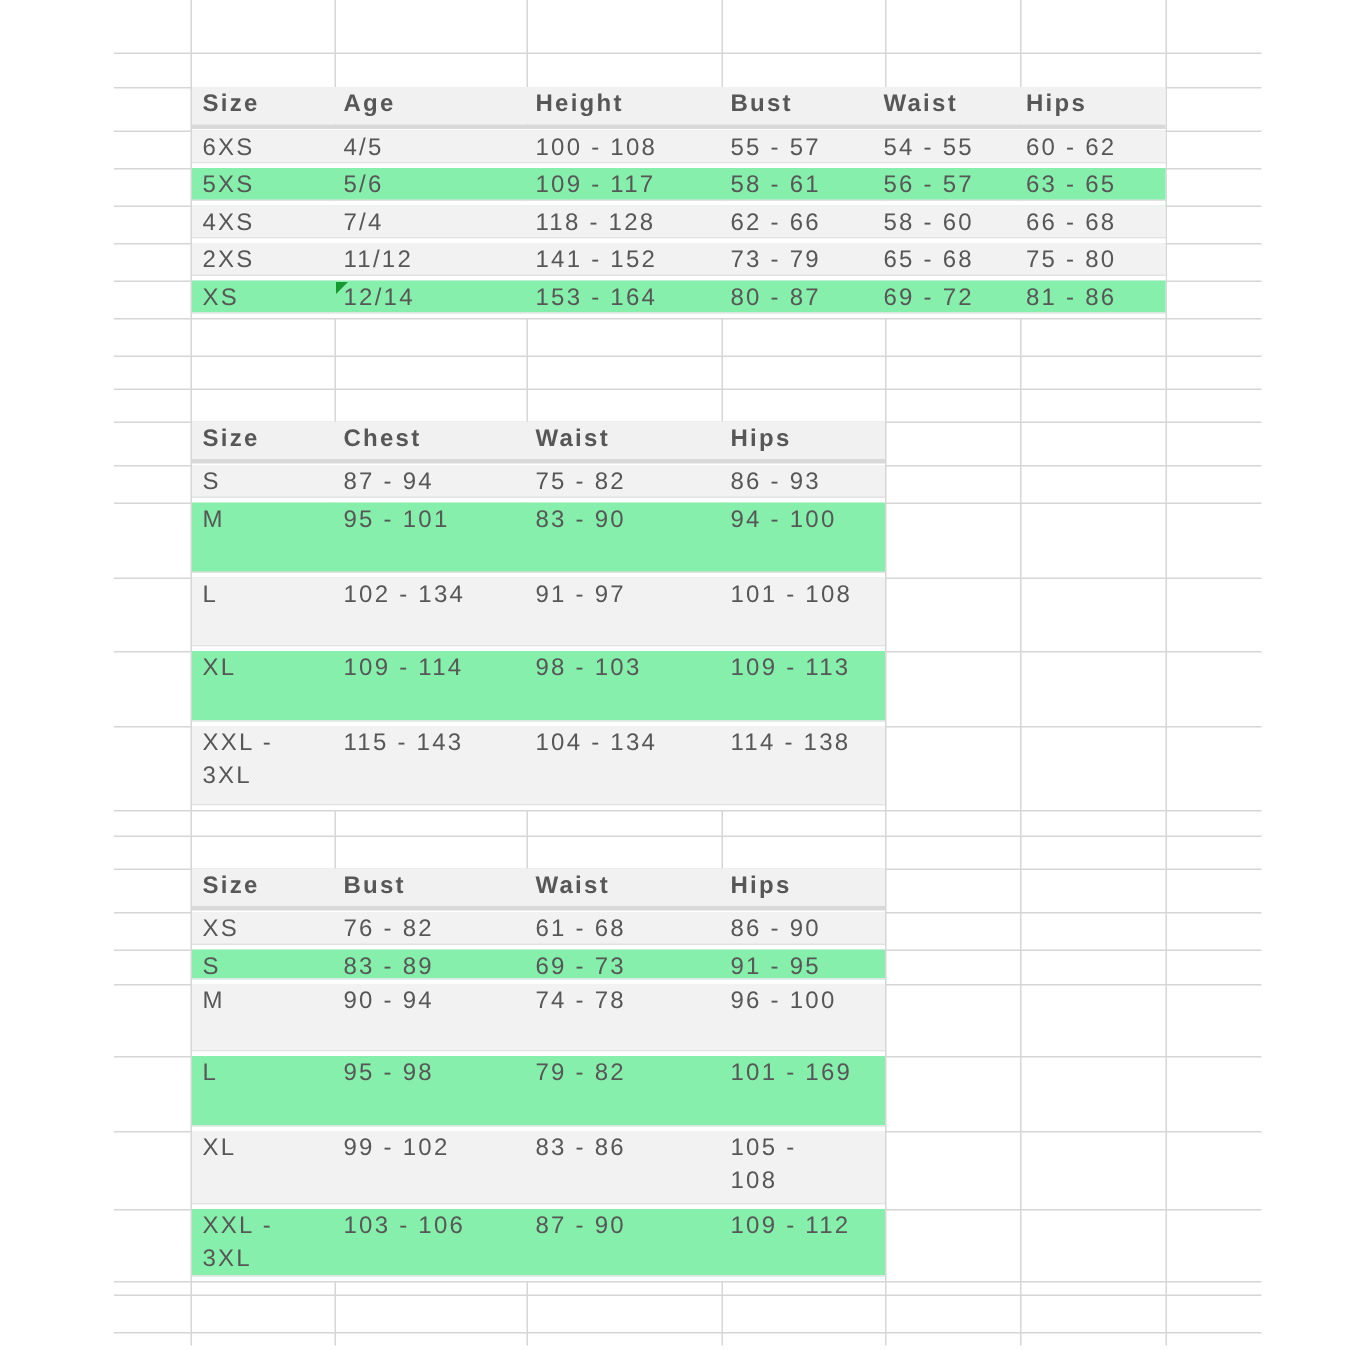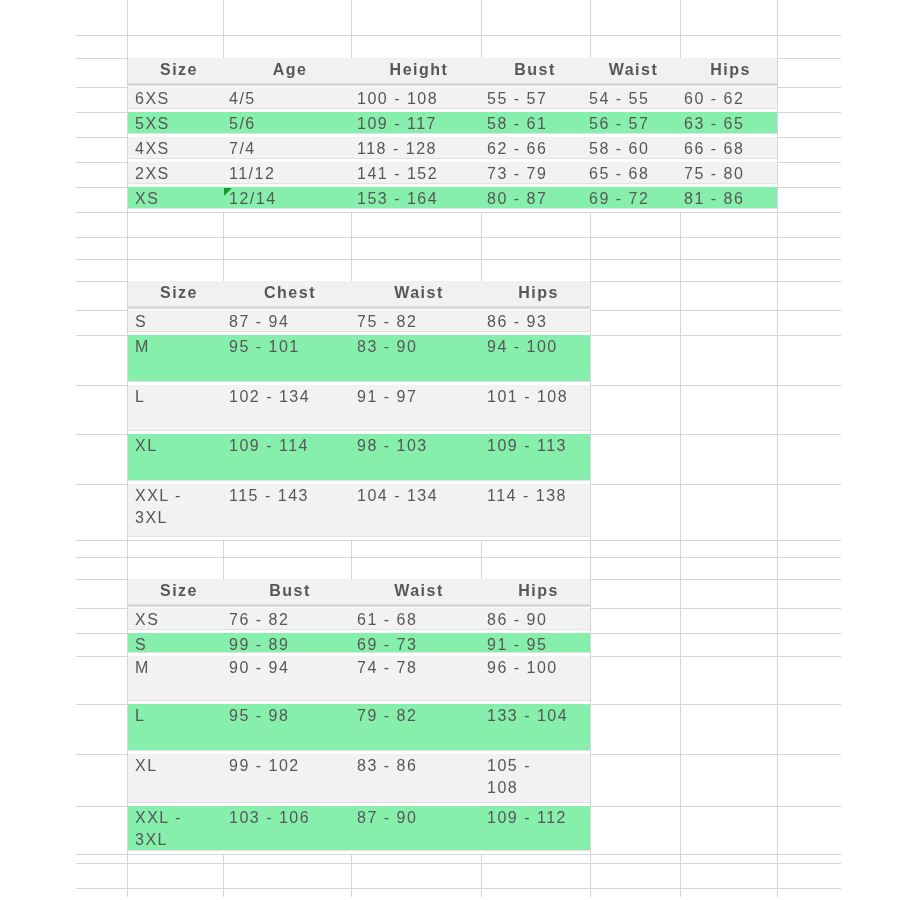--- a/index.html
+++ b/index.html
@@ -16,21 +16,21 @@
   .vline{position:absolute; top:0; width:1px; height:897px; background:var(--gridline);}
   .hline{position:absolute; left:76px; width:765px; height:1px; background:var(--gridline);}
 
   
   .tbl{position:absolute; z-index:2;}
   .label-row{height:22px; display:flex; background:transparent;}
   .lbl{font-weight:bold; font-size:17px; letter-spacing:1px; line-height:22px;
        color:var(--header-text); text-align:center;margin-top:20px;}
   .header-row{height:25px; display:flex; background:var(--band-bg);}
   .hdr{font-weight:bold; font-size:17px; letter-spacing:2px; line-height:25px;
-       color:var(--header-text); text-align:center; padding:0;}
+       color:var(--header-text); text-align:left; padding:0;}
   .sep{height:4px; background:var(--separator); border-bottom:1px solid #fff; box-sizing:border-box;}
   .row{display:flex; box-sizing:border-box; border-bottom:3px solid #fff;
        box-shadow:inset 0 -1px 0 var(--hairline); background:#86efac;}
   .row.g{background:var(--stripe-bg);}
   .cell{box-sizing:border-box; display:block; font-size:16px; letter-spacing:1.5px;
         line-height:21px; color:var(--data-text); padding:1px 0 0 6px;
         white-space:pre-line; overflow:hidden;}
   .c0{width:95px; padding-left:7px;}
   .c1{width:128px;}
   .c2{width:130px;}
@@ -200,35 +200,35 @@
     <div class="sep"></div>
 
     <div class="row g" style="height:25px">
       <span class="cell c0">XS</span>
       <span class="cell c1">76 - 82</span>
       <span class="cell c2">61 - 68</span>
       <span class="cell c3">86 - 90</span>
     </div>
     <div class="row w" style="height:23px">
       <span class="cell c0">S</span>
-      <span class="cell c1">99 - 89</span>
+      <span class="cell c1">83 - 89</span>
       <span class="cell c2">69 - 73</span>
       <span class="cell c3">91 - 95</span>
     </div>
     <div class="row g" style="height:48px">
       <span class="cell c0">M</span>
       <span class="cell c1">90 - 94</span>
       <span class="cell c2">74 - 78</span>
       <span class="cell c3">96 - 100</span>
     </div>
     <div class="row w" style="height:50px">
       <span class="cell c0">L</span>
       <span class="cell c1">95 - 98</span>
       <span class="cell c2">79 - 82</span>
-      <span class="cell c3">133 - 104</span>
+      <span class="cell c3">101 - 169</span>
     </div>
     <div class="row g" style="height:52px">
       <span class="cell c0">XL</span>
       <span class="cell c1">99 - 102</span>
       <span class="cell c2">83 - 86</span>
       <span class="cell c3 wrap">105 -
 108</span>
     </div>
     <div class="row w" style="height:48px">
       <span class="cell c0 wrap">XXL -

